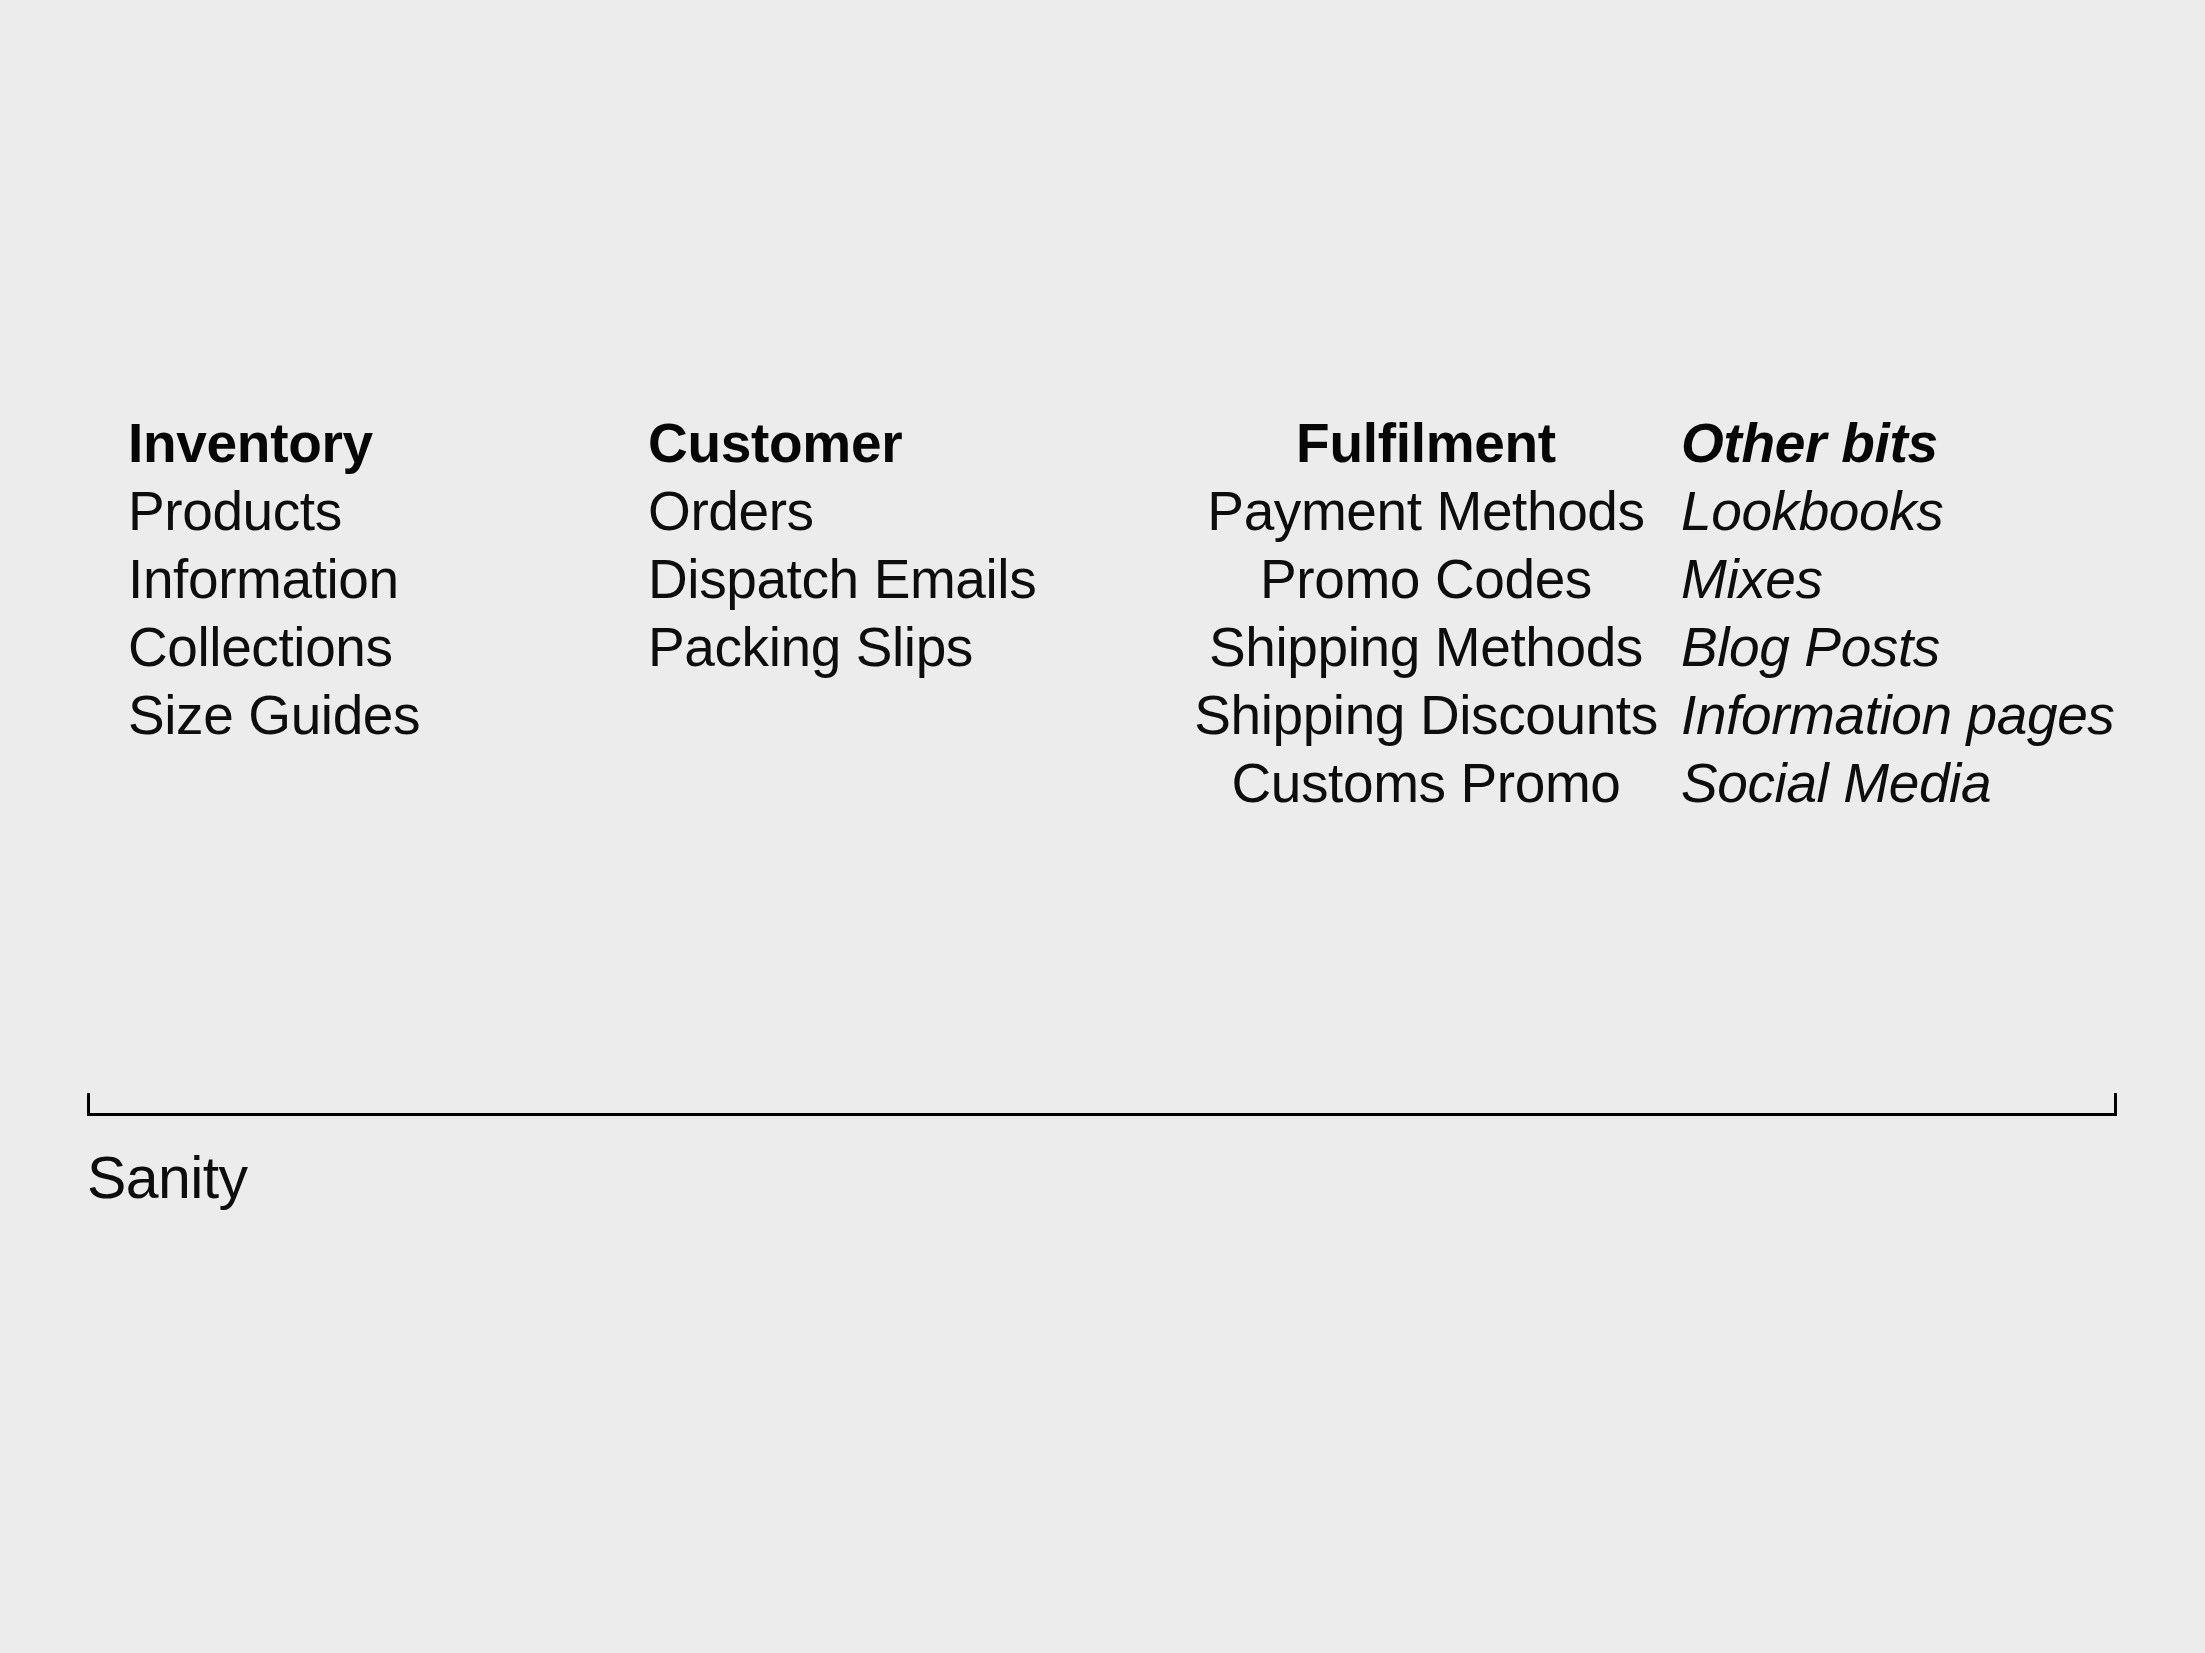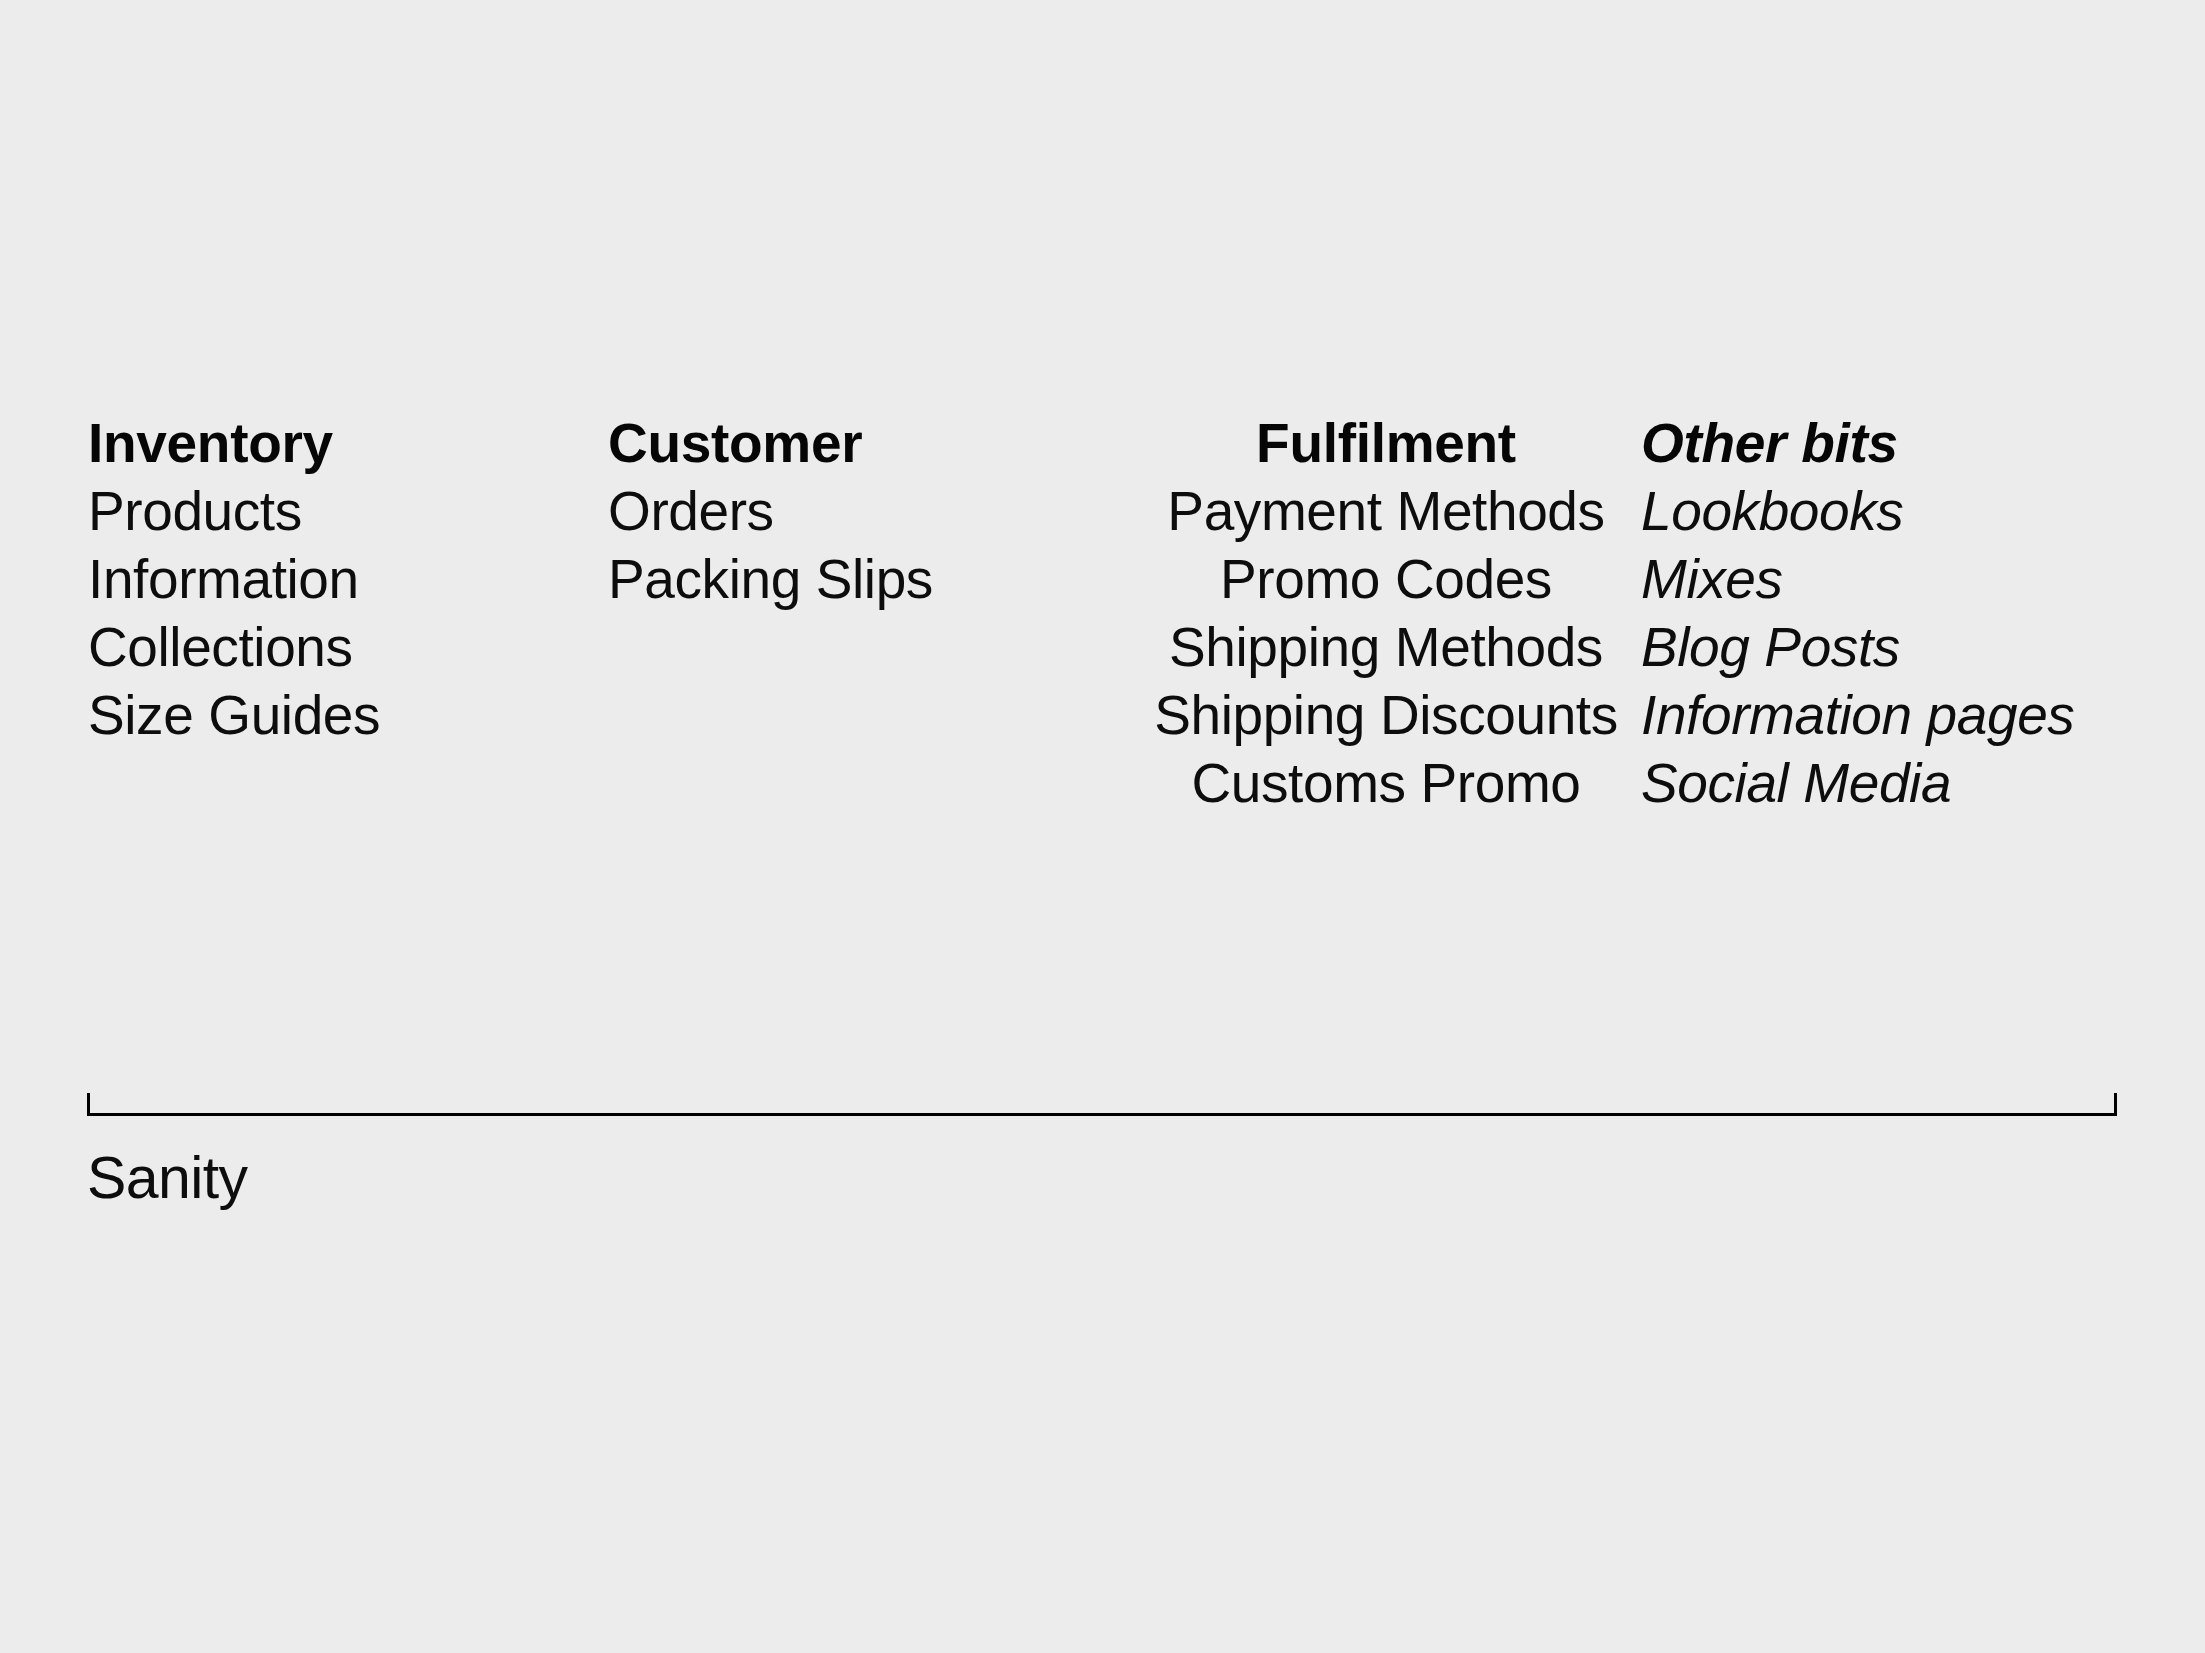--- a/index.html
+++ b/index.html
@@ -29,20 +29,21 @@
     position: absolute;
     left: 88px;
     top: 0;
     width: 2067px;
   }
 
   .column {
     position: absolute;
     top: 409px;
     width: 524px;
+    margin-left: 40px;
   }
 
   .column.c0 { left: 0px; }
   .column.c1 { left: 520px; }
   .column.c2 { left: 1036px; text-align: center; }
   .column.c3 { left: 1553px; font-style: italic; }
 
   .group-heading {
     font-size: 55px;
     font-weight: 700;
@@ -121,20 +122,21 @@
         <li class="group-item">Information</li>
         <li class="group-item">Collections</li>
         <li class="group-item">Size Guides</li>
       </ul>
     </div>
 
     <div class="column c1">
       <div class="group-heading">Customer</div>
       <ul class="group-list">
         <li class="group-item">Orders</li>
+        <li class="group-item">Dispatch Emails</li>
         <li class="group-item">Packing Slips</li>
       </ul>
     </div>
 
     <div class="column c2">
       <div class="group-heading">Fulfilment</div>
       <ul class="group-list">
         <li class="group-item">Payment Methods</li>
         <li class="group-item">Promo Codes</li>
         <li class="group-item">Shipping Methods</li>

